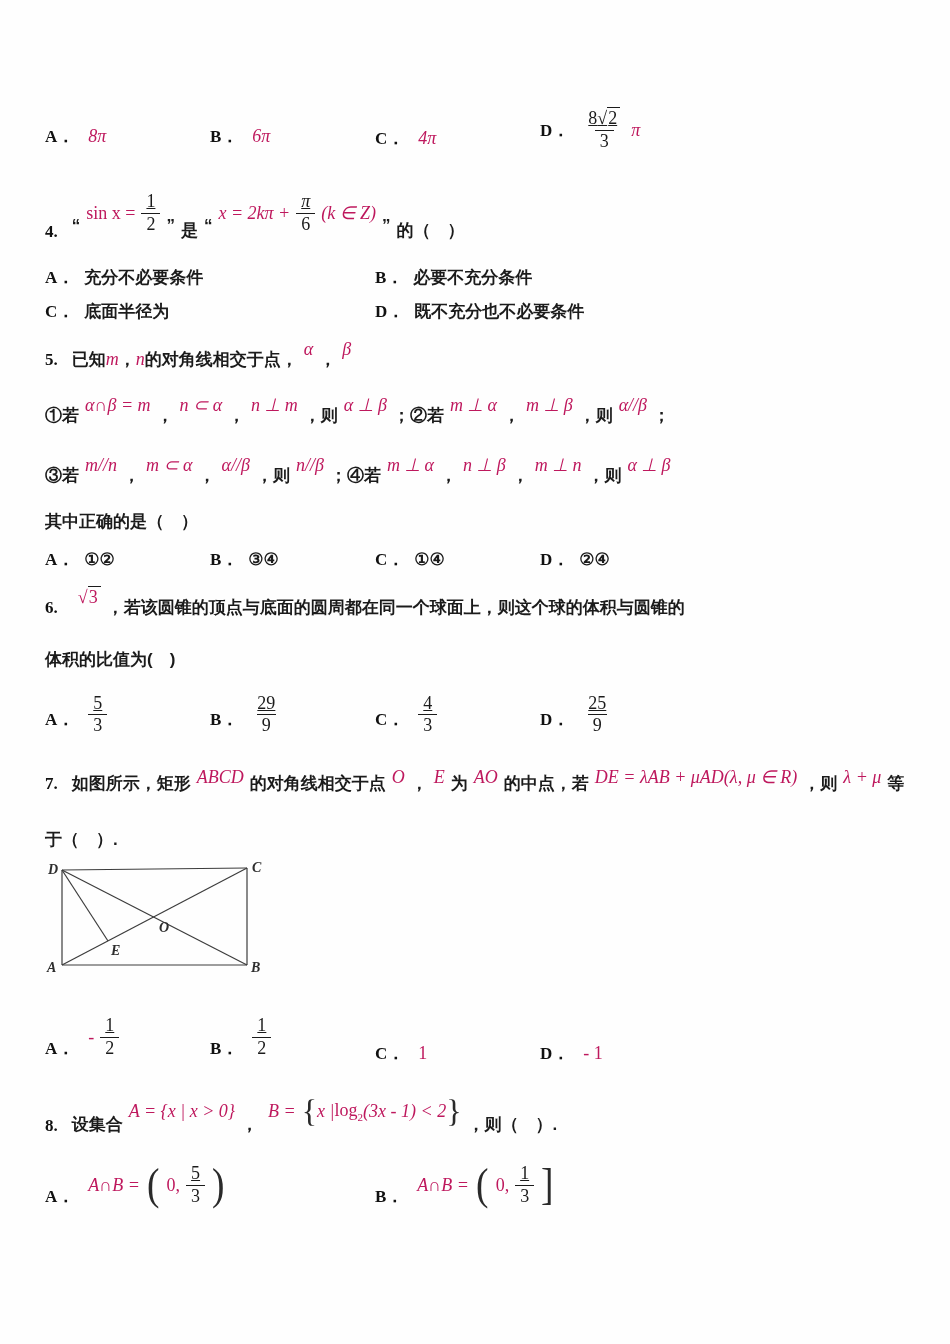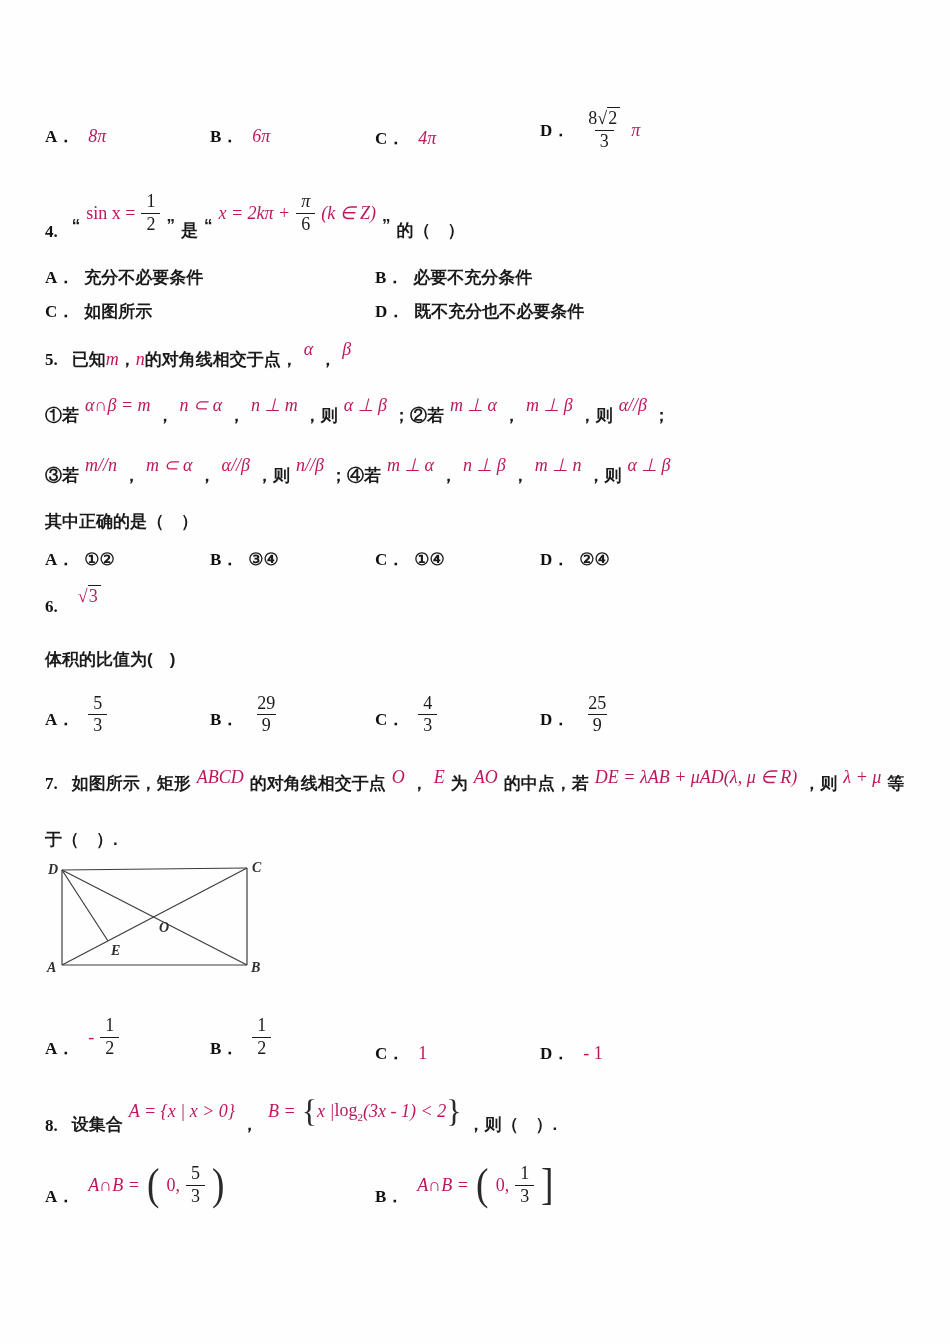--- a/index.html
+++ b/index.html
@@ -12,21 +12,21 @@
   .base { align-items:baseline; }
   .bottom { align-items:flex-end; }
 
   .cn  { font-family:"Liberation Sans", sans-serif; font-weight:700; font-size:17px; color:#1b1b1b; }
   .sf  { font-family:"Liberation Serif", serif; font-size:18px; color:#be185d; }
   .it  { font-style:italic; }
   .lbl { font-family:"Liberation Serif", serif; font-weight:700; font-size:17px; color:#111; }
 
   .frac { display:inline-flex; flex-direction:column; align-items:center; line-height:1.18;
           font-family:"Liberation Serif", serif; font-size:18px; vertical-align:middle; }
-  .frac .num { padding:0 5px; display:block; text-align:center; }
+  .frac .num { padding:0 5px; display:block; text-align:center;text-decoration:underline; }
   .frac .den { padding:0 5px; display:block; text-align:center; border-top:1.4px solid #1b1b1b; }
 
   .sqrt { font-family:"Liberation Serif", serif; white-space:nowrap; }
   .sqrt .arg { border-top:1.4px solid #1b1b1b; padding:0 3px 0 1px; }
 
   .up   { position:relative; top:-10px; }
   .up6  { position:relative; top:-6px; }
   .low  { align-self:flex-end; padding-bottom:4px; }
   .low8 { align-self:flex-end; padding-bottom:10px; }
 
@@ -92,21 +92,21 @@
   <div class="row" style="left:45px; top:266px;">
     <span class="lbl mr10">A．</span>
     <span class="cn">充分不必要条件</span>
   </div>
   <div class="row" style="left:375px; top:266px;">
     <span class="lbl mr10">B．</span>
     <span class="cn">必要不充分条件</span>
   </div>
   <div class="row" style="left:45px; top:300px;">
     <span class="lbl mr10">C．</span>
-    <span class="cn">如图所示</span>
+    <span class="cn">底面半径为</span>
   </div>
   <div class="row" style="left:375px; top:300px;">
     <span class="lbl mr10">D．</span>
     <span class="cn">既不充分也不必要条件</span>
   </div>
 
   <div class="row base" style="left:45px; top:348px;">
     <span class="lbl mr14">5.</span>
     <span class="cn">已知</span>
     <span class="sf it">m</span>
@@ -172,20 +172,21 @@
     <span class="cn">①④</span>
   </div>
   <div class="row" style="left:540px; top:548px;">
     <span class="lbl mr10">D．</span>
     <span class="cn">②④</span>
   </div>
 
   <div class="row base" style="left:45px; top:596px;">
     <span class="lbl mr14">6.</span>
     <span class="sf up ml6 mr6 sqrt"><span>√</span><span class="arg">3</span></span>
+    <span class="cn">，若该圆锥的顶点与底面的圆周都在同一个球面上，则这个球的体积与圆锥的</span>
   </div>
   <div class="row" style="left:45px; top:648px;">
     <span class="cn">体积的比值为(　)</span>
   </div>
 
   <div class="row bottom" style="left:45px; top:680px; height:56px;">
     <span class="lbl mr14" style="padding-bottom:5px;">A．</span>
     <span class="frac">
       <span class="num">5</span>
       <span class="den">3</span>

